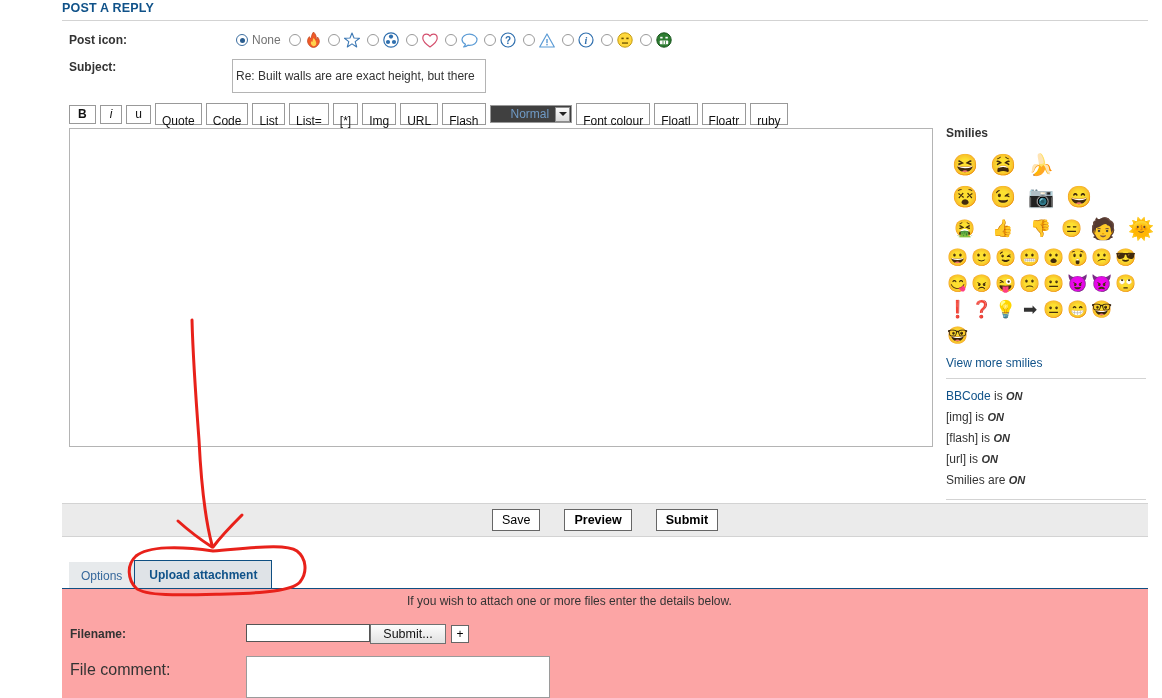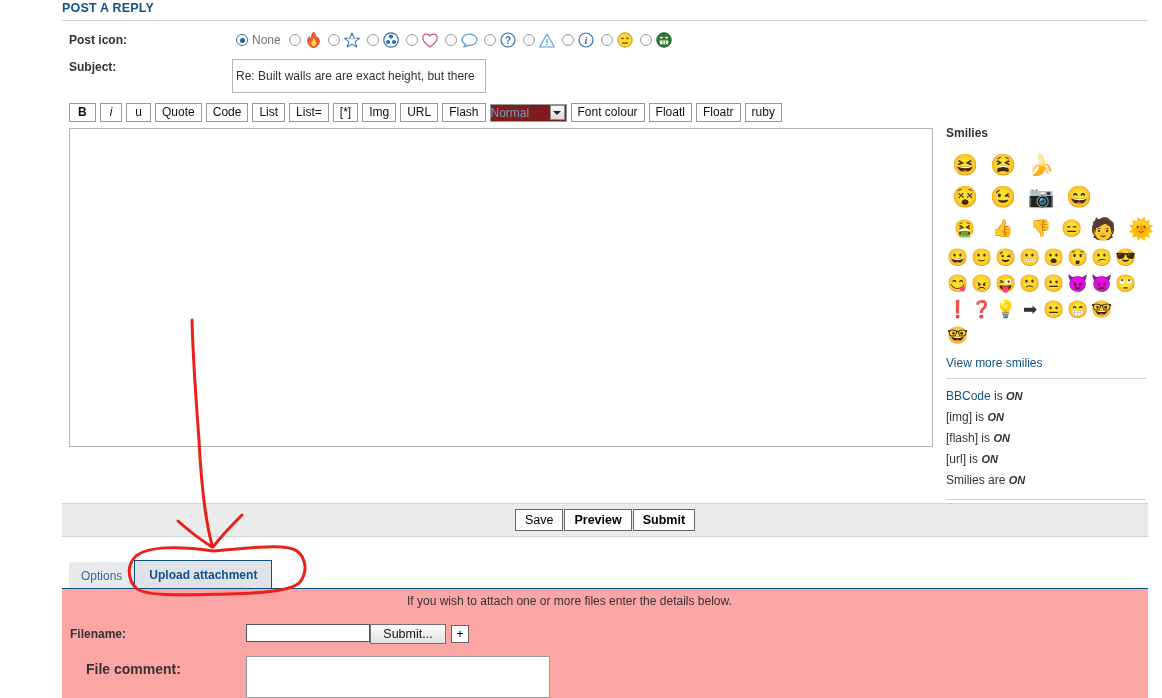--- a/index.html
+++ b/index.html
@@ -124,37 +124,37 @@
     gap: 4px;
   }
   .bb-btn {
     border: 1px solid #999999;
     background: #ffffff;
     color: #111;
     font-family: "Liberation Sans", sans-serif;
     font-size: 12px;
     line-height: 15px;
     height: 19px;
-    padding: 1px 6px;
+    padding: 10px 6px;
     box-sizing: border-box;
     cursor: pointer;
     white-space: nowrap;
   }
   .bb-btn.b { font-weight: bold; padding: 1px 8px; }
   .bb-btn.i { font-style: italic; padding: 1px 9px; }
   .bb-btn.u { text-decoration: none; padding: 1px 8px; }
 
   .bb-select {
     height: 18px;
     border: 1px solid #999999;
-    background: #7f1d1d;
+    background: #404040;
     display: inline-flex;
     align-items: center;
     box-sizing: border-box;
-    padding-left: 0;
+    padding-left: 20px;
     min-width: 77px;
     justify-content: space-between;
   }
   .bb-select .sel-text {
     color: #6f9ac6;
     font-size: 12px;
     padding-right: 6px;
   }
   .bb-select .sel-arrow {
     width: 15px;
@@ -258,21 +258,21 @@
     top: 503px;
     width: 1086px;
     height: 34px;
     background: #ebebeb;
     border-top: 1px solid #d3d3d3;
     border-bottom: 1px solid #d3d3d3;
     box-sizing: border-box;
     display: flex;
     align-items: center;
     justify-content: center;
-    gap: 1px;
+    gap: 24px;
   }
   .submit-btn {
     border: 1px solid #666666;
     background: #ffffff;
     font-family: "Liberation Sans", sans-serif;
     font-size: 12.5px;
     line-height: 16px;
     padding: 2px 9px;
     color: #000;
     cursor: pointer;
@@ -333,24 +333,24 @@
   #filename-label {
     position: absolute;
     left: 8px;
     top: 38px;
     font-size: 12px;
     font-weight: bold;
     color: #333;
   }
   #filecomment-label {
     position: absolute;
-    left: 24px;
+    left: 8px;
     top: 72px;
-    font-size: 14px;
-    font-weight: bold;
+    font-size: 16px;
+    font-weight: normal;
     color: #333;
   }
   #filename-input {
     position: absolute;
     left: 184px;
     top: 35px;
     width: 124px;
     height: 18px;
     border: 1px solid #555;
     background: #ffffff;

